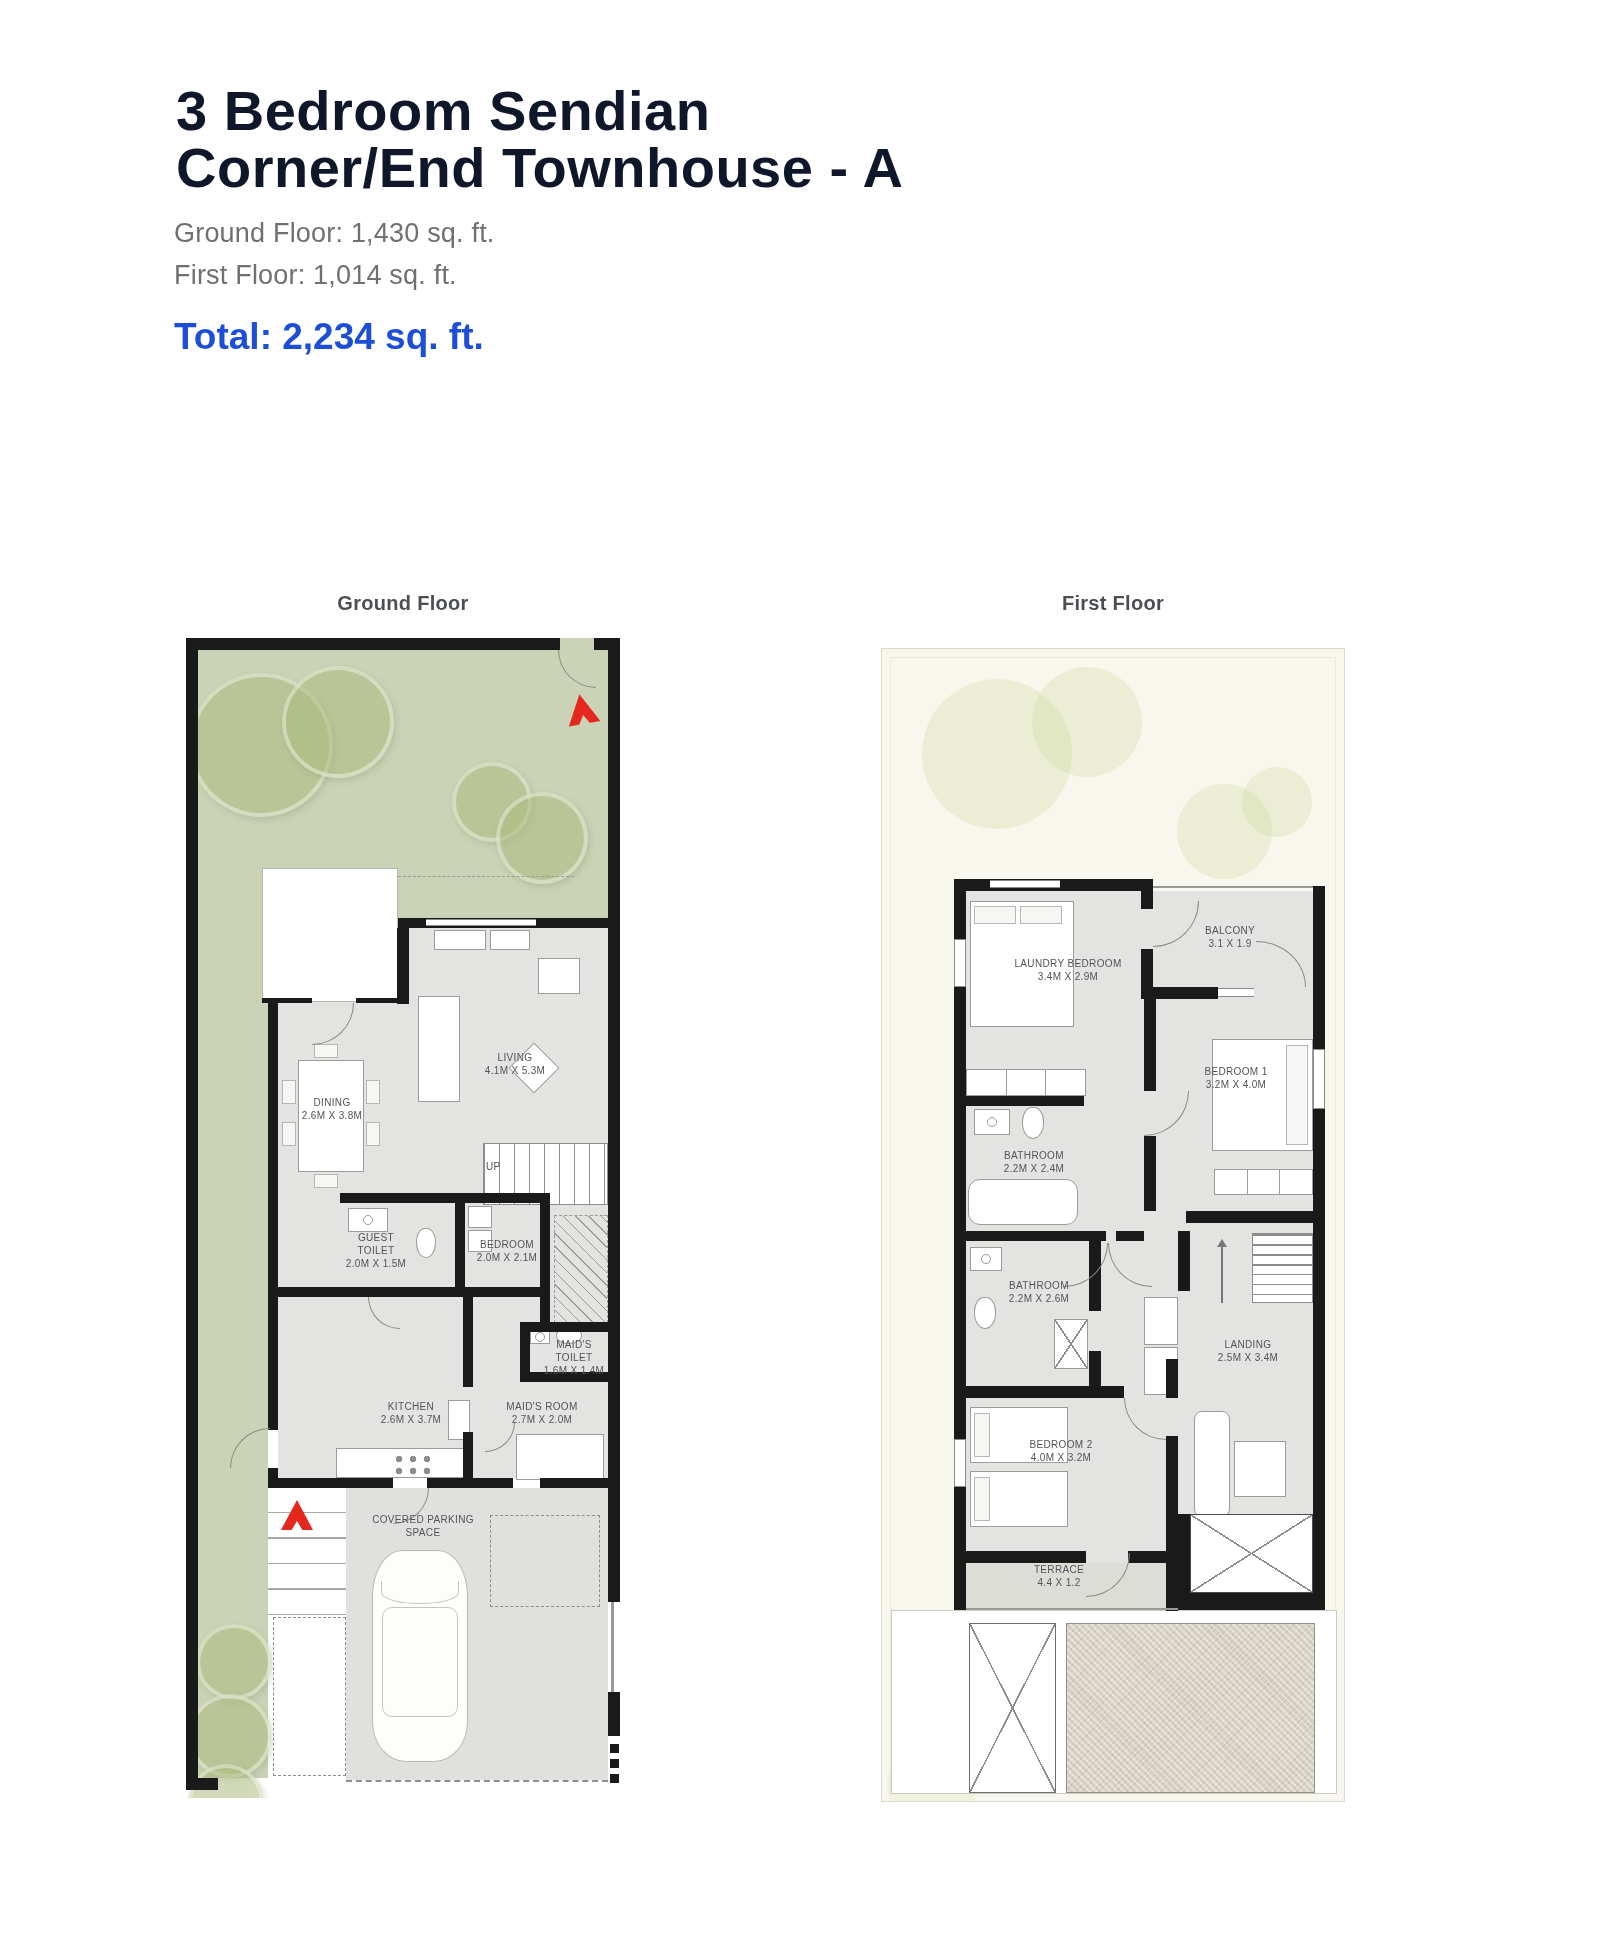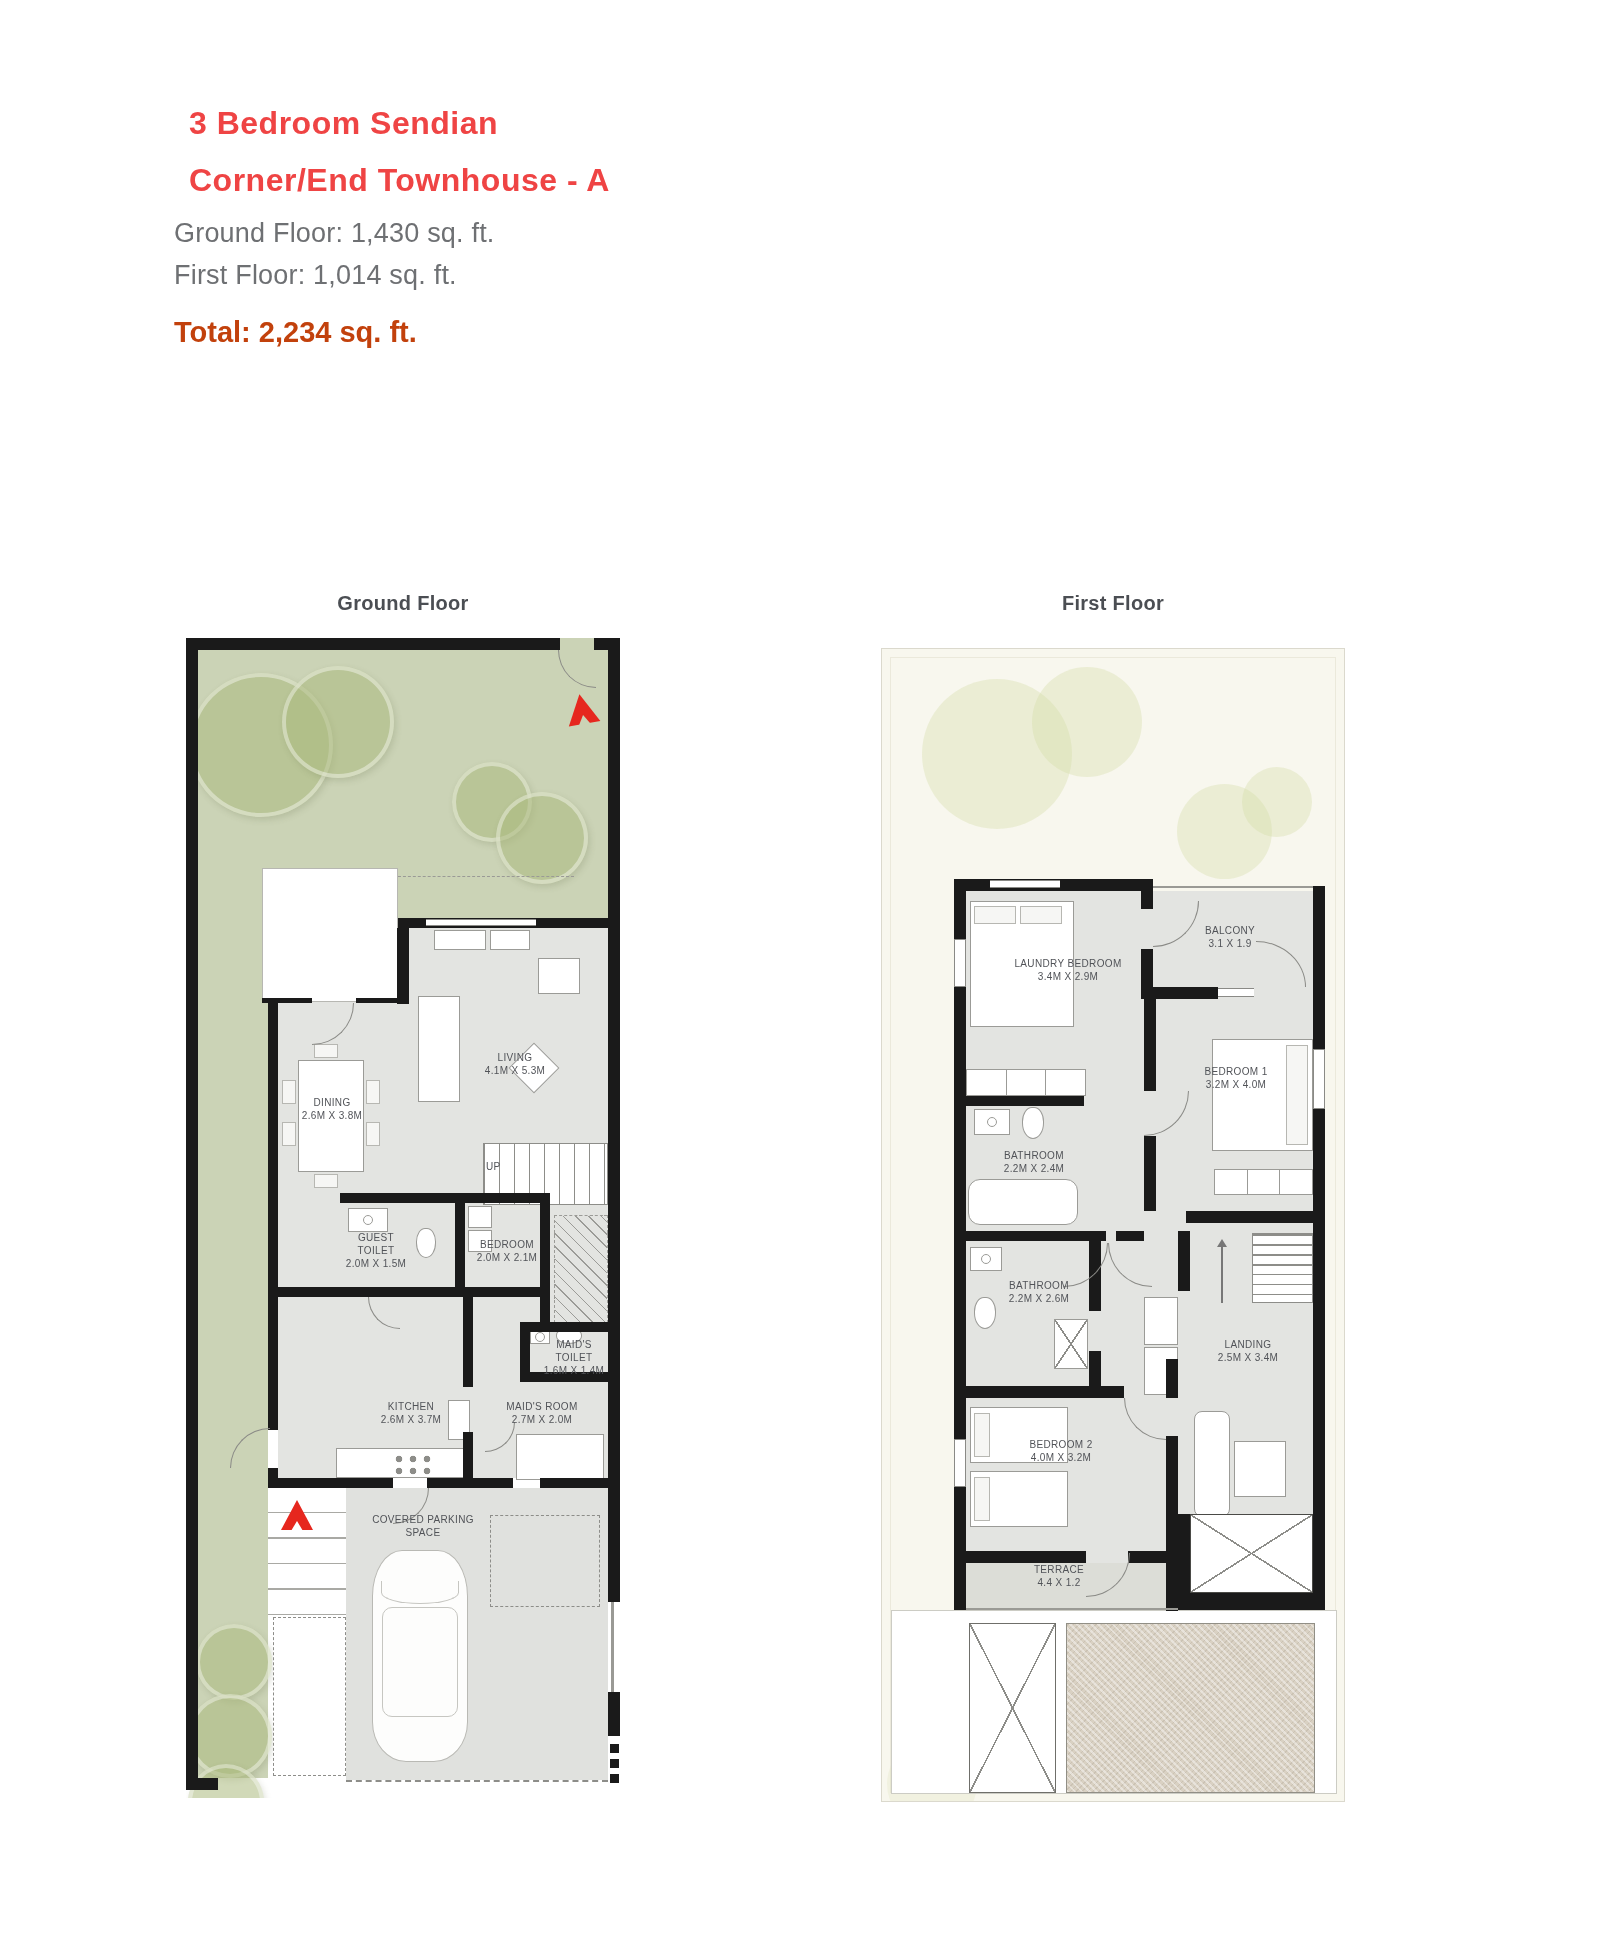--- a/index.html
+++ b/index.html
@@ -1,24 +1,24 @@
 <!DOCTYPE html>
 <html><head>
 <meta charset="utf-8">
 <style>
   html,body{margin:0;padding:0;background:#fff;}
   body{width:1620px;height:1955px;position:relative;font-family:"Liberation Sans",sans-serif;}
   .page{position:absolute;inset:0;background:#fff;}
 
   
-  .title{position:absolute;left:172px;top:78px;margin:17px;font-size:32px;line-height:57px;
-         color:#ef4444;letter-spacing:.5px;font-weight:700;}
+  .title{position:absolute;left:172px;top:78px;margin:4px;font-size:56px;line-height:57px;
+         color:#0f172a;letter-spacing:.5px;font-weight:700;}
   .area{position:absolute;left:174px;margin:0;font-size:27px;color:#6e7073;letter-spacing:.2px;}
   .area.gfa{top:218px}.area.ffa{top:260px}
-  .total{position:absolute;left:174px;top:316px;margin:0;font-size:29px;font-weight:700;color:#c2410c;}
+  .total{position:absolute;left:174px;top:316px;margin:0;font-size:37px;font-weight:700;color:#1d4ed8;}
   .plan-title{position:absolute;top:592px;text-align:center;font-size:20px;font-weight:700;
               color:#4b4e53;letter-spacing:.3px;}
   .plan-title.gft{left:186px;width:434px}
   .plan-title.fft{left:881px;width:464px}
 
   
   .plan{position:absolute;overflow:hidden;box-sizing:border-box;}
   #gf{left:186px;top:630px;width:434px;height:1168px;background:#fff;}
   #ff{left:881px;top:648px;width:464px;height:1154px;background:#f8f7ee;border:1px solid #dbd9cd;}
   .ffinner{position:absolute;left:8px;top:8px;right:8px;bottom:8px;border:1px solid #ebe9db;}

